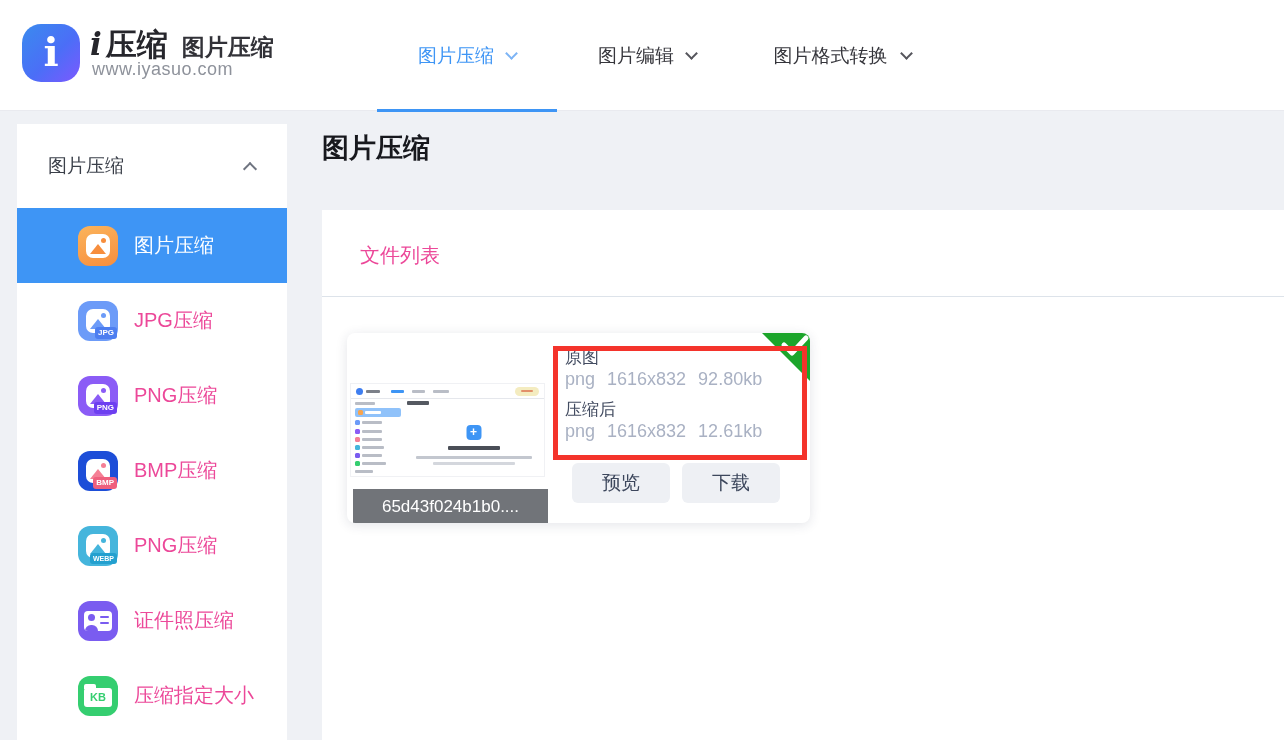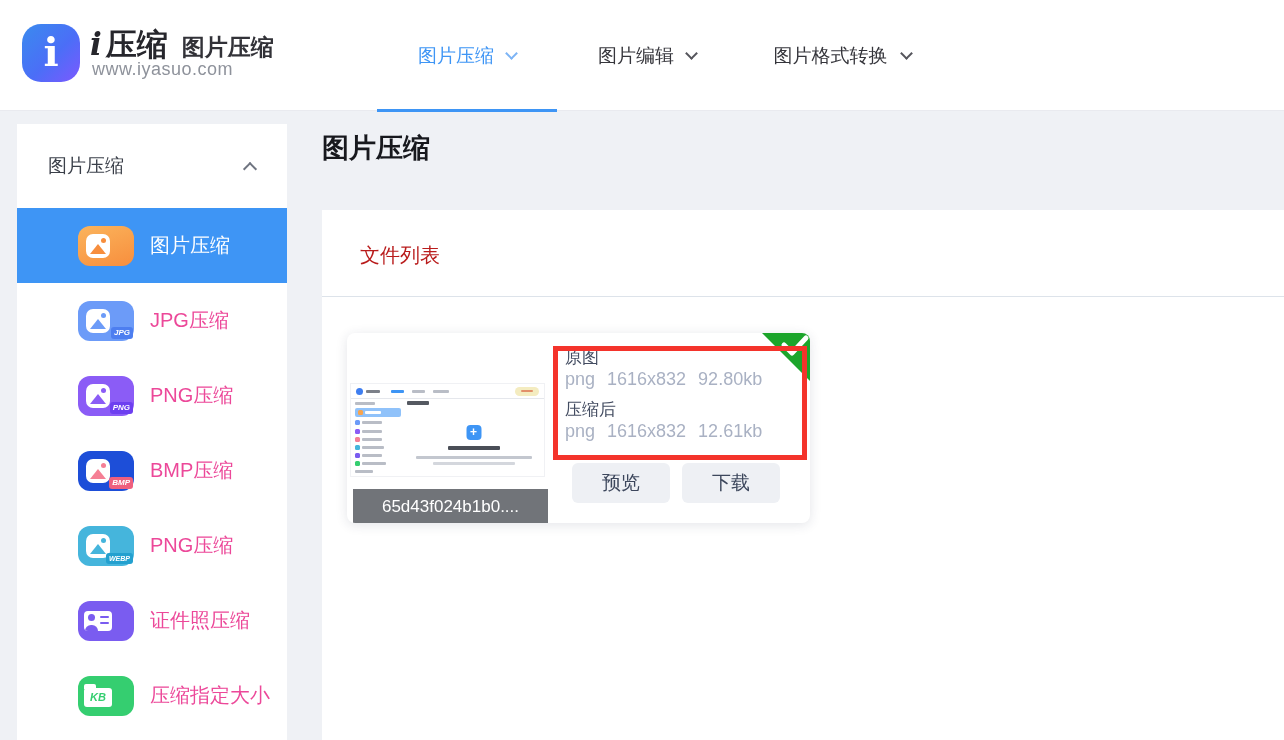--- a/index.html
+++ b/index.html
@@ -36,21 +36,21 @@
   
   .sidebar { position:absolute; left:17px; top:124px; width:270px; height:616px;
     background:#ffffff; z-index:5; }
   .side-group-header { height:84px; display:flex; align-items:center; justify-content:space-between;
     padding:0 32px 0 31px; cursor:pointer; }
   .side-group-label { font-size:19px; color:#3a3f49; }
   .side-item { height:75px; display:flex; align-items:center; padding-left:61px; gap:16px; cursor:pointer; }
   .side-item .label { font-size:20px; color:#ec4899; }
   .side-item.active { background:#3e95f5; }
   .side-item.active .label { color:#ffffff; }
-  .ic { width:56px; height:40px; border-radius:12px; position:relative; flex:0 0 auto;font-style:italic; }
+  .ic { width:40px; height:40px; border-radius:12px; position:relative; flex:0 0 auto; }
   .ic-orange { background:linear-gradient(160deg,#fbb45c,#f78e3d); }
   .ic-blue   { background:#6c9bf8; }
   .ic-purple { background:#8b5cf6; }
   .ic-pink   { background:#1d4ed8; }
   .ic-teal   { background:#45b5dc; }
   .ic-violet { background:#7a5cf0; }
   .ic-green  { background:#35ce70; }
   .glyph-photo { position:absolute; left:8px; top:8px; width:24px; height:24px;
     background:#fff; border-radius:7px; overflow:hidden; }
   .glyph-photo::before { content:""; position:absolute; left:4px; bottom:4px; width:0; height:0;
@@ -67,21 +67,21 @@
   .glyph-idcard .line1 { position:absolute; right:3px; top:5px; width:9px; height:2.5px; background:#7a5cf0; border-radius:1px; }
   .glyph-idcard .line2 { position:absolute; right:3px; top:11px; width:9px; height:2.5px; background:#7a5cf0; border-radius:1px; }
   .glyph-folder { position:absolute; left:6px; top:12px; width:28px; height:19px;
     background:#fff; border-radius:3px; display:flex; align-items:center; justify-content:center; }
   .glyph-folder::before { content:""; position:absolute; top:-4px; left:0; width:12px; height:5px;
     background:#fff; border-radius:2px 2px 0 0; }
   .glyph-folder .kb { color:#35ce70; font-size:11px; font-weight:bold; line-height:1; }
   
   .page-title { position:absolute; left:322px; top:130px; font-size:27px; font-weight:bold; color:#17181d; }
   .panel { position:absolute; left:322px; top:210px; width:962px; height:530px; background:#ffffff; }
-  .panel-title { position:absolute; left:38px; top:32px; font-size:20px; color:#b91c1c; }
+  .panel-title { position:absolute; left:38px; top:32px; font-size:20px; color:#ec4899; }
   .panel-divider { position:absolute; left:0; top:86px; width:962px; height:0; border-bottom:1px solid #dde3ea; }
   
   .file-card { position:absolute; left:25px; top:123px; width:463px; height:190px; background:#fff;
     border-radius:8px; box-shadow:0 2px 12px rgba(40,50,80,0.13); overflow:hidden; }
   .thumb { position:absolute; left:3px; top:2px; width:195px; height:152px; background:#fff; cursor:pointer; }
   .mini { position:absolute; left:0; top:48px; width:195px; height:94px; background:#fff;
     border:1px solid #f0f1f4; display:flex; flex-direction:column; }
   .mini-header { height:14px; display:flex; align-items:center; gap:3px; padding:0 5px; background:#fff; }
   .m-logo { width:7px; height:7px; border-radius:50%; background:#3e7ef0; }
   .m-bar { height:3px; border-radius:1px; background:#b9bdc6; }

